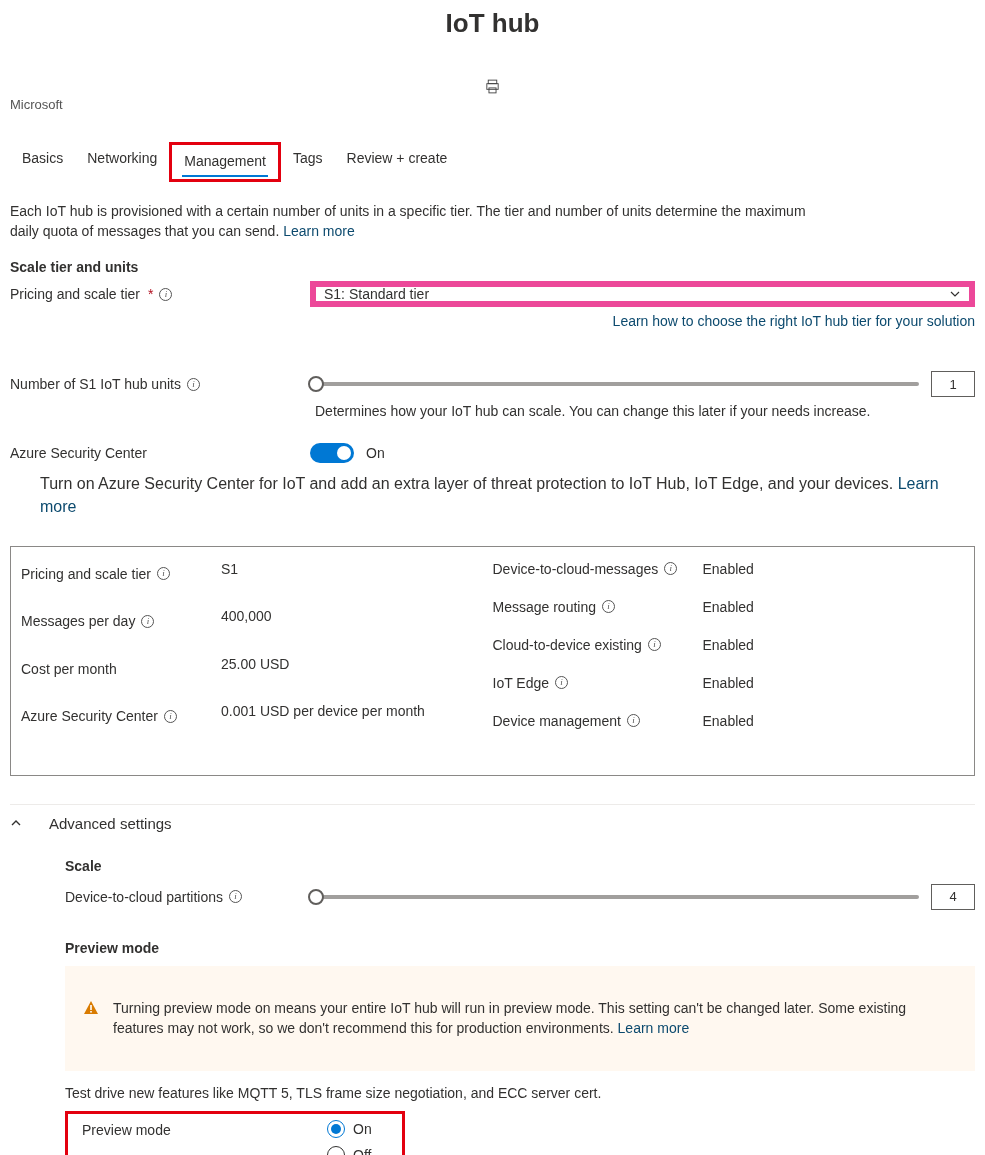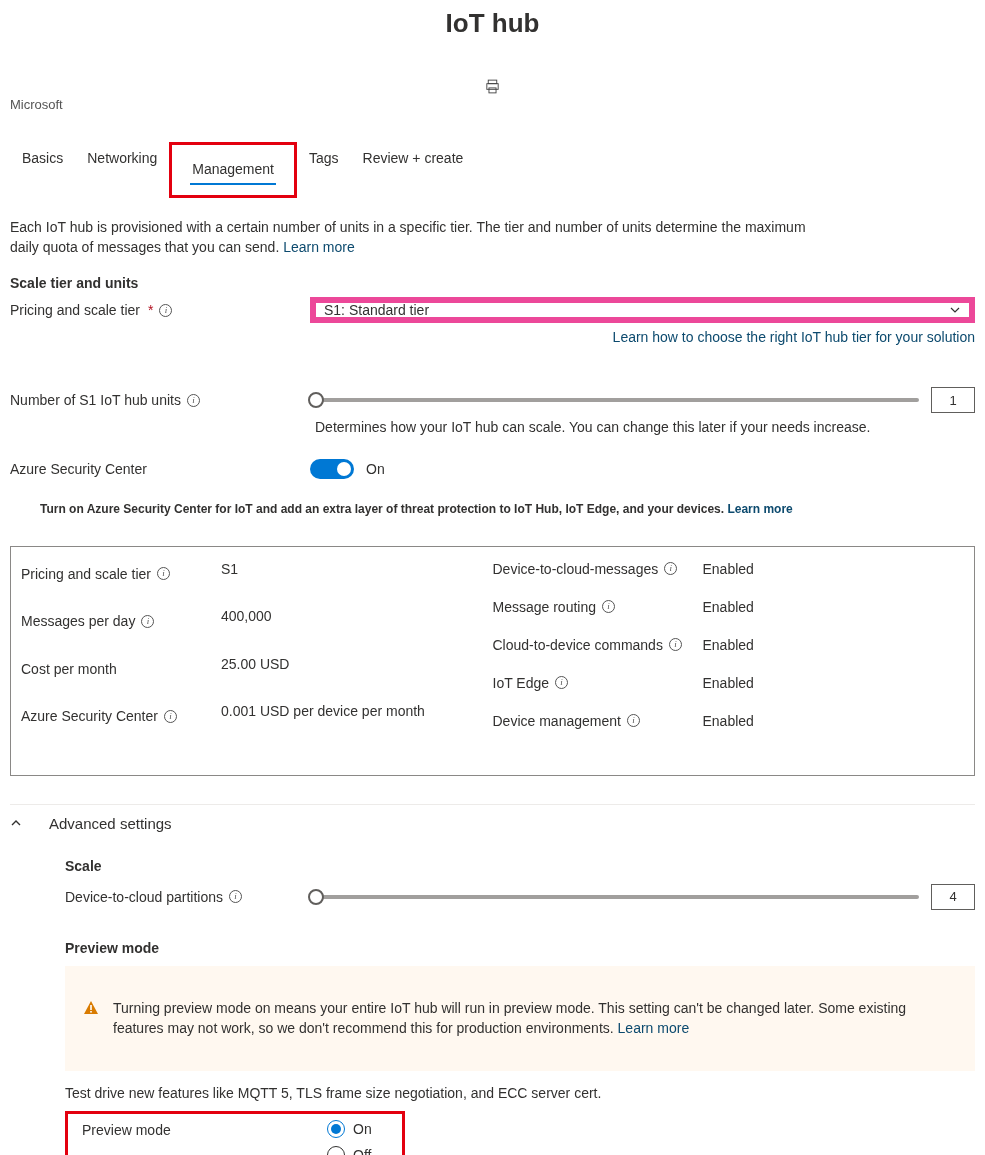--- a/index.html
+++ b/index.html
@@ -31,21 +31,21 @@
     position: relative;
   }
   .tab.active { color:#323130; }
   .tab.active::after {
     content:"";
     position:absolute; left:10px; right:10px; bottom:2px;
     height:2px; background:#0078d4;
   }
   .tab-highlight {
     border: 3px solid #e3000f;
-    padding: 8px;
+    padding: 0;
   }
 
   .body-text { margin: 20px 0 10px 0; font-size:14px; line-height:1.4; max-width: 800px;}
   h3.section { font-size:14px; font-weight:700; margin: 18px 0 6px 0; }
 
   .field-row { display:flex; align-items:center; margin: 6px 0; }
   .field-label { width: 300px; font-size:14px; display:flex; align-items:center; gap:6px;}
   .required { color:#b10e1e; margin-left:2px;}
   .info-icon {
     display:inline-flex; width:13px; height:13px; border:1px solid #555; border-radius:50%;
@@ -81,21 +81,21 @@
   .toggle-row { display:flex; align-items:center; margin-top:24px;}
   .toggle-label { width:300px; font-size:14px;}
   .toggle-pill {
     width:44px; height:20px; background:#0078d4; border-radius:10px; position:relative; cursor:pointer;
   }
   .toggle-pill::after {
     content:""; position:absolute; right:3px; top:3px; width:14px; height:14px; border-radius:50%;
     background:#fff;
   }
   .toggle-state { margin-left:12px; font-size:14px;}
-  .toggle-desc { margin:22px 0 0 30px; font-size:12px; line-height:1.4;font-weight:bold;}
+  .toggle-desc { margin:10px 0 0 30px; font-size:16px; line-height:1.4;}
 
   
   .summary-box {
     border:1px solid #8a8886; margin-top:28px; padding:14px 10px 46px 10px;
     display:grid;
     grid-template-columns: 1fr 1fr;
     column-gap: 0;
   }
   .sum-col { display:grid; grid-template-columns: 200px 1fr; row-gap:22px; font-size:14px;}
   .sum-col.right { display:grid; grid-template-columns: 210px 1fr; }
@@ -233,21 +233,21 @@
         <span>Device-to-cloud-messages</span>
         <span class="info-icon">i</span>
       </div>
       <div class="sum-val">Enabled</div>
       <div class="sum-label">
         <span>Message routing</span>
         <span class="info-icon">i</span>
       </div>
       <div class="sum-val">Enabled</div>
       <div class="sum-label">
-        <span>Cloud-to-device commands</span>
+        <span>Cloud-to-device existing</span>
         <span class="info-icon">i</span>
       </div>
       <div class="sum-val">Enabled</div>
       <div class="sum-label">
         <span>IoT Edge</span>
         <span class="info-icon">i</span>
       </div>
       <div class="sum-val">Enabled</div>
       <div class="sum-label">
         <span>Device management</span>

